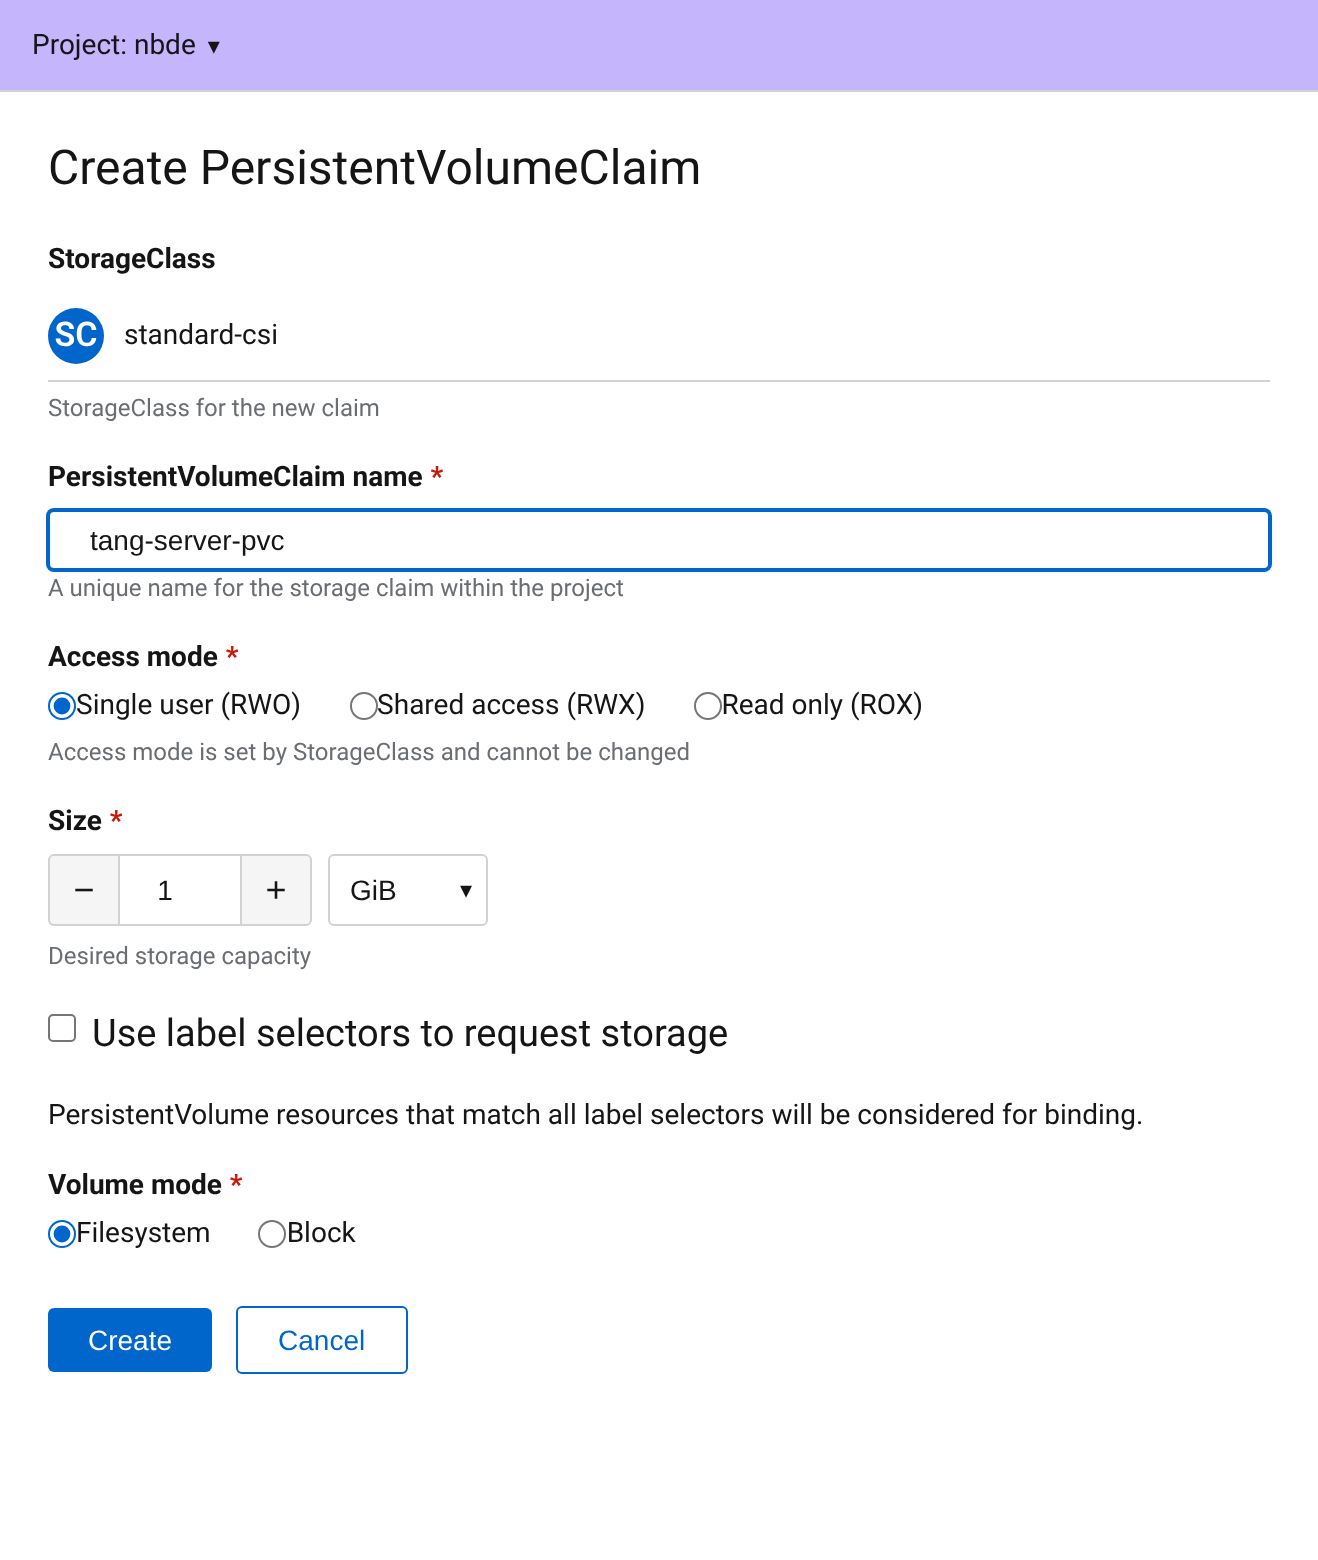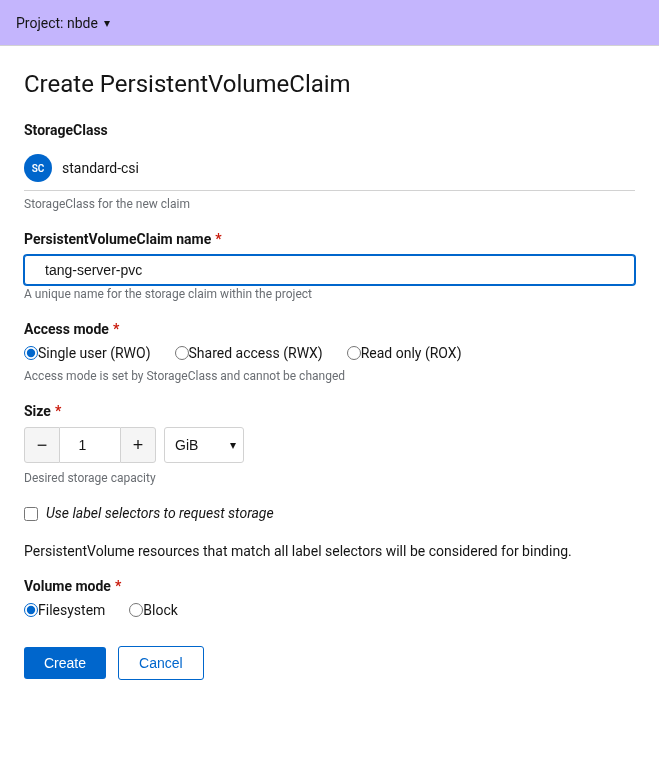--- a/index.html
+++ b/index.html
@@ -73,21 +73,21 @@
     }
     .sc-badge {
       display: inline-flex;
       align-items: center;
       justify-content: center;
       width: 28px;
       height: 28px;
       border-radius: 50%;
       background: #0066cc;
       color: #fff;
-      font-size: 10px;
+      font-size: 17px;
       font-weight: 600;
       margin-right: 10px;
       flex-shrink: 0;
     }
     .sc-value {
       font-size: 14px;
       color: #151515;
     }
     .field-hint {
       font-size: 12px;
@@ -203,23 +203,22 @@
       gap: 8px;
       margin-bottom: 8px;
     }
     .checkbox-row input[type="checkbox"] {
       width: 14px;
       height: 14px;
       margin-top: 2px;
       cursor: pointer;
     }
     .checkbox-label {
-      font-size: 14px;
-      color: #151515;
-      font-style: italic;
+      font-size: 19px;
+      color: #151515;
     }
     .info-text {
       font-size: 14px;
       color: #151515;
       margin-bottom: 16px;
       line-height: 1.5;
     }
 
     
     .button-row {

